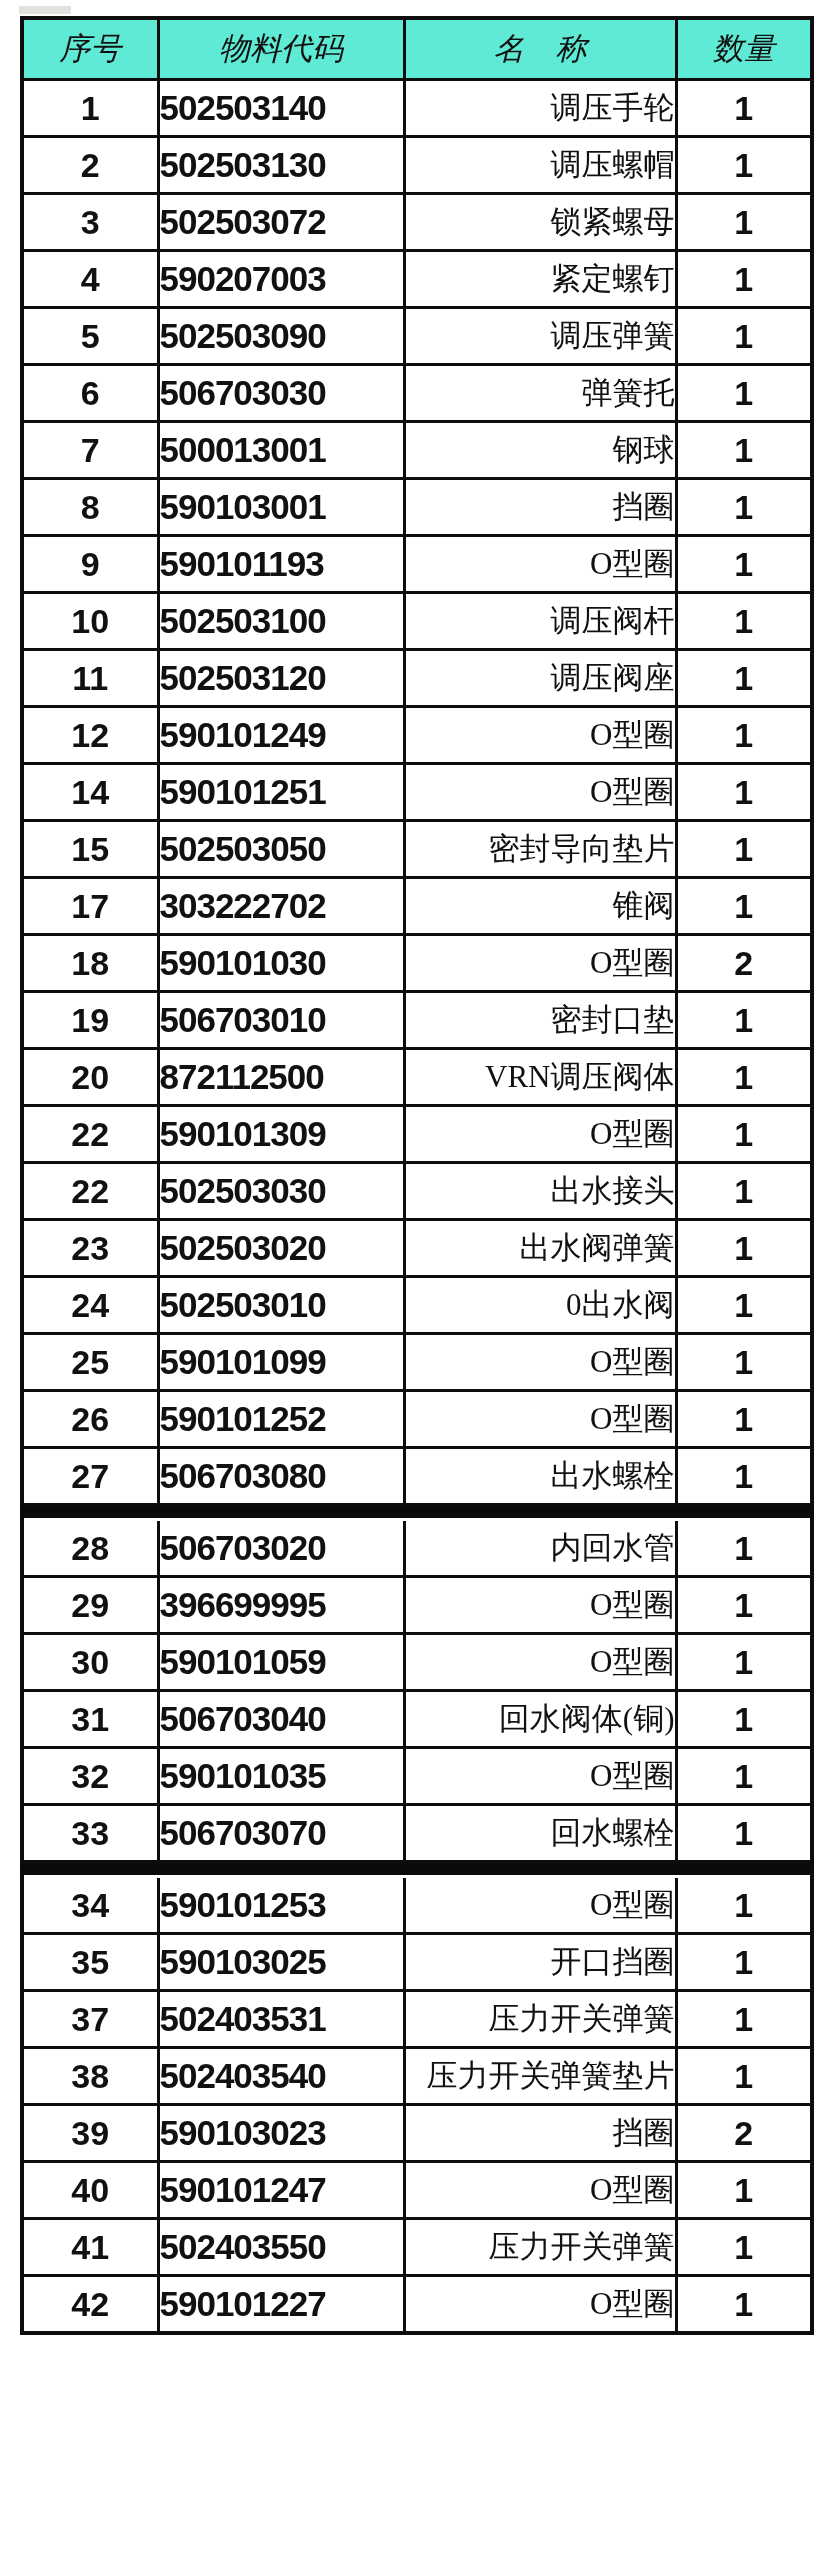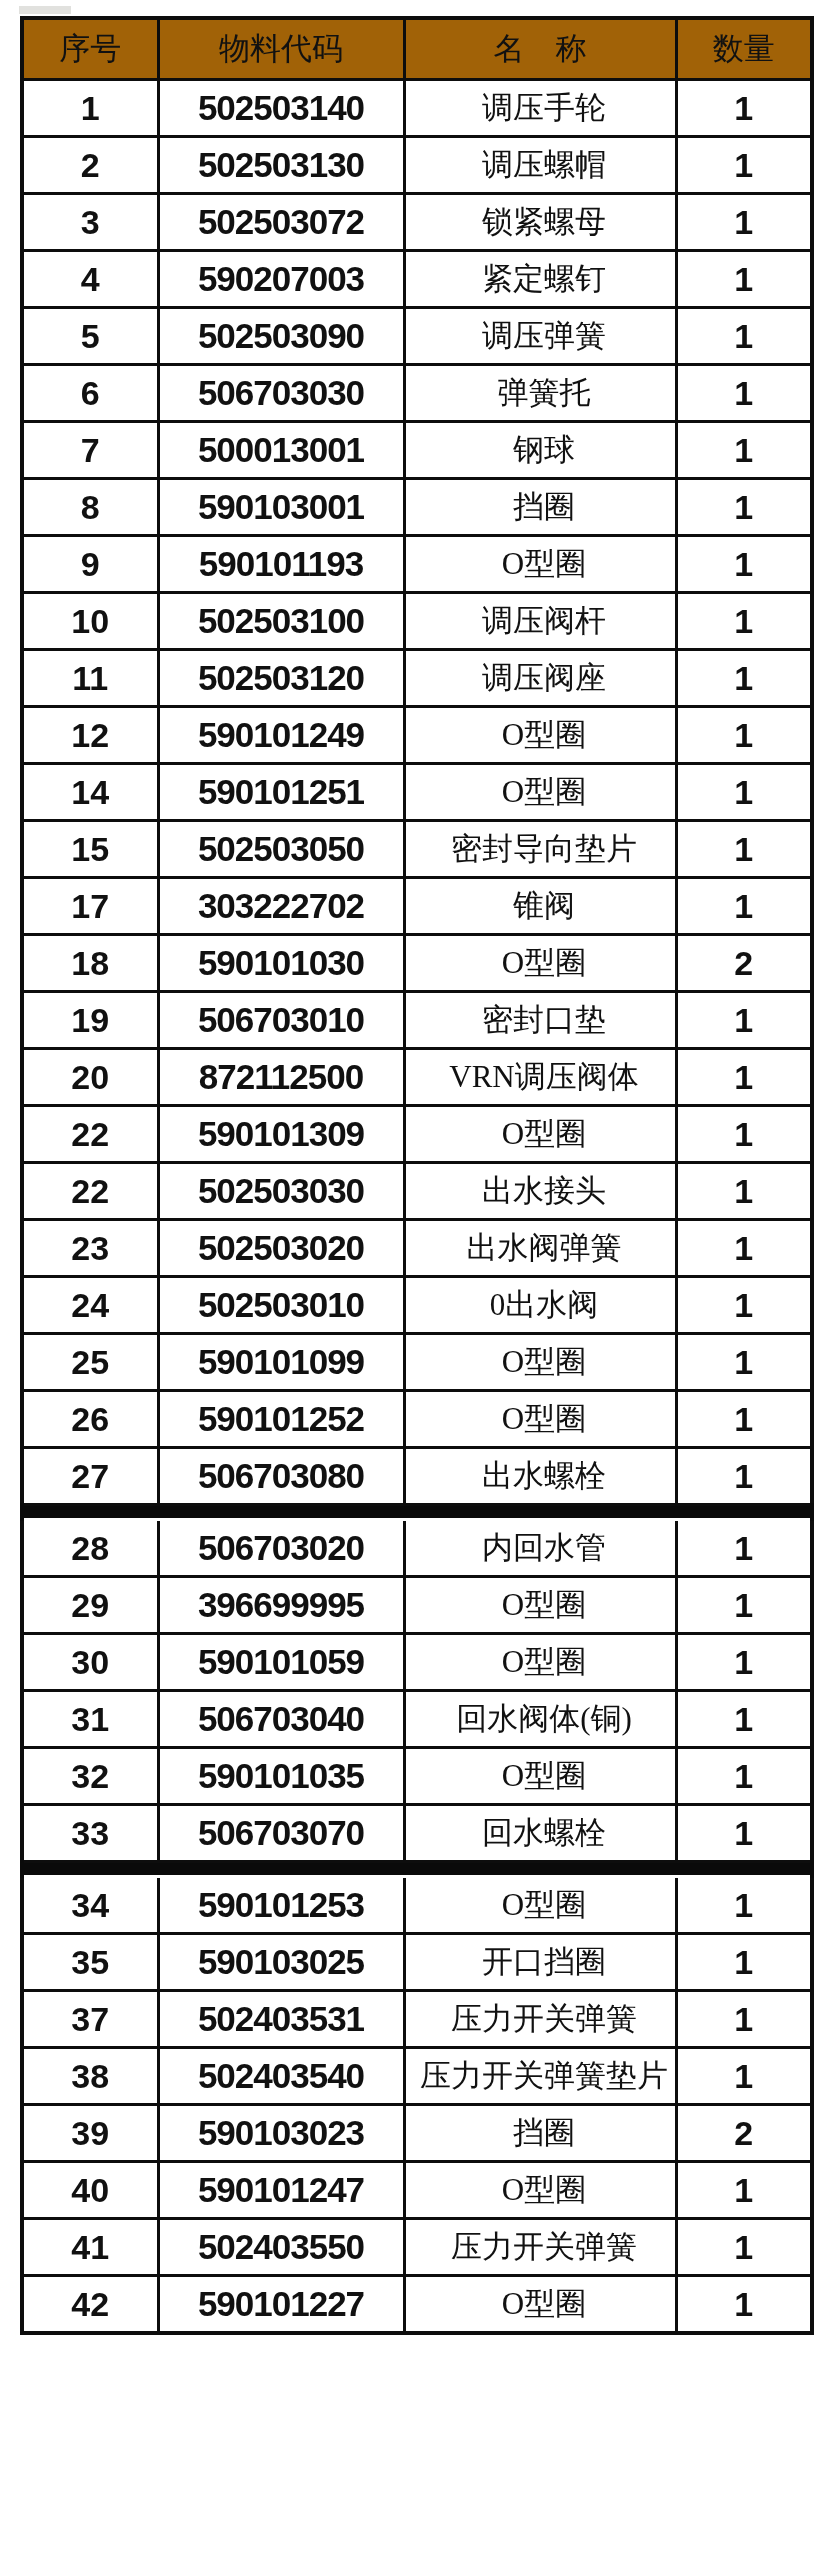--- a/index.html
+++ b/index.html
@@ -33,53 +33,54 @@
     table-layout: fixed;
     border: 4px solid #0d0d0d;
   }
   .parts-table col.c1 { width: 136px; }
   .parts-table col.c2 { width: 246px; }
   .parts-table col.c3 { width: 272px; }
   .parts-table col.c4 { width: 136px; }
 
   .parts-table th {
     height: 58px;
-    background: #a16207;
+    background: #5eead4;
     border: 3px solid #0d0d0d;
     font-family: "Liberation Serif", serif;
     font-weight: normal;
     font-size: 31px;
     color: #111111;
     text-align: center;
     vertical-align: middle;
     padding: 0;
+    font-style: italic;
   }
   .parts-table td {
     height: 54px;
     border: 3px solid #0d0d0d;
     vertical-align: middle;
     padding: 0;
     color: #111111;
     background: #ffffff;
   }
   td.cell-no, td.cell-qty {
     text-align: center;
     font-family: "Liberation Sans", sans-serif;
     font-weight: bold;
     font-size: 34px;
   }
   td.cell-code {
-    text-align: center;
+    text-align: left;
     font-family: "Liberation Sans", sans-serif;
     font-weight: bold;
     font-size: 35px;
     letter-spacing: -1px;
   }
   td.cell-name {
-    text-align: center;
+    text-align: right;
     padding-left: 8px;
     font-family: "Liberation Serif", serif;
     font-size: 31px;
   }
   tr.separator-row td {
     height: 12px;
     background: #0a0a0a;
     border-left: 4px solid #0a0a0a;
     border-right: 4px solid #0a0a0a;
     border-top: 3px solid #ffffff;

